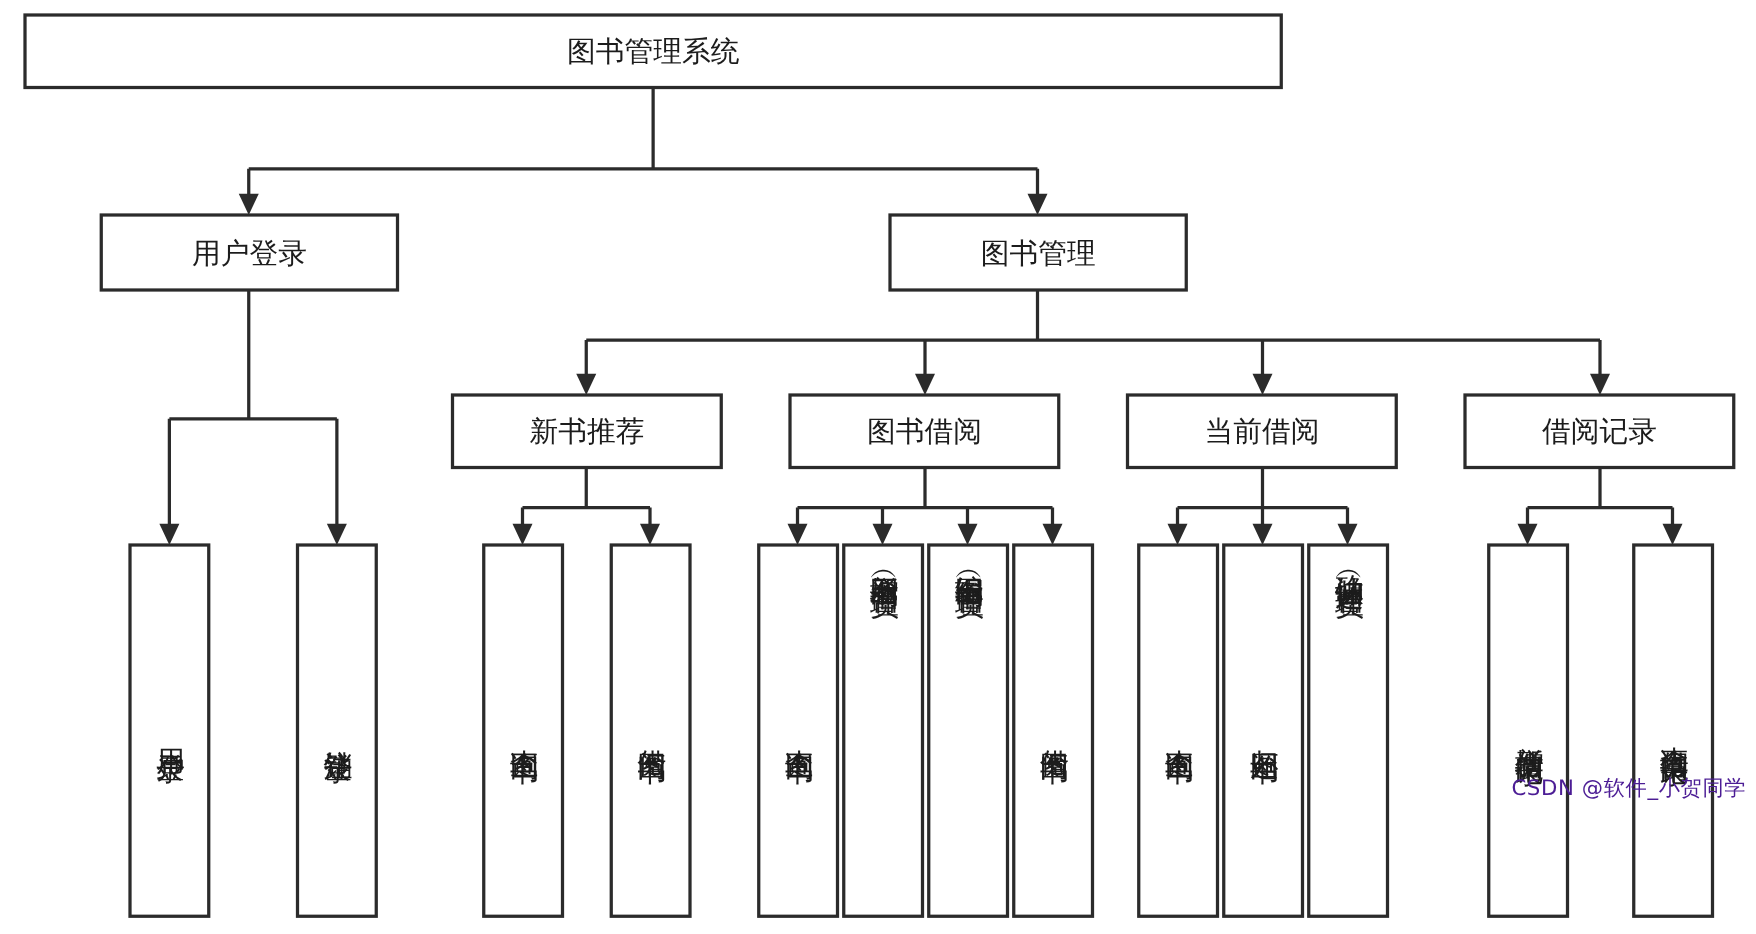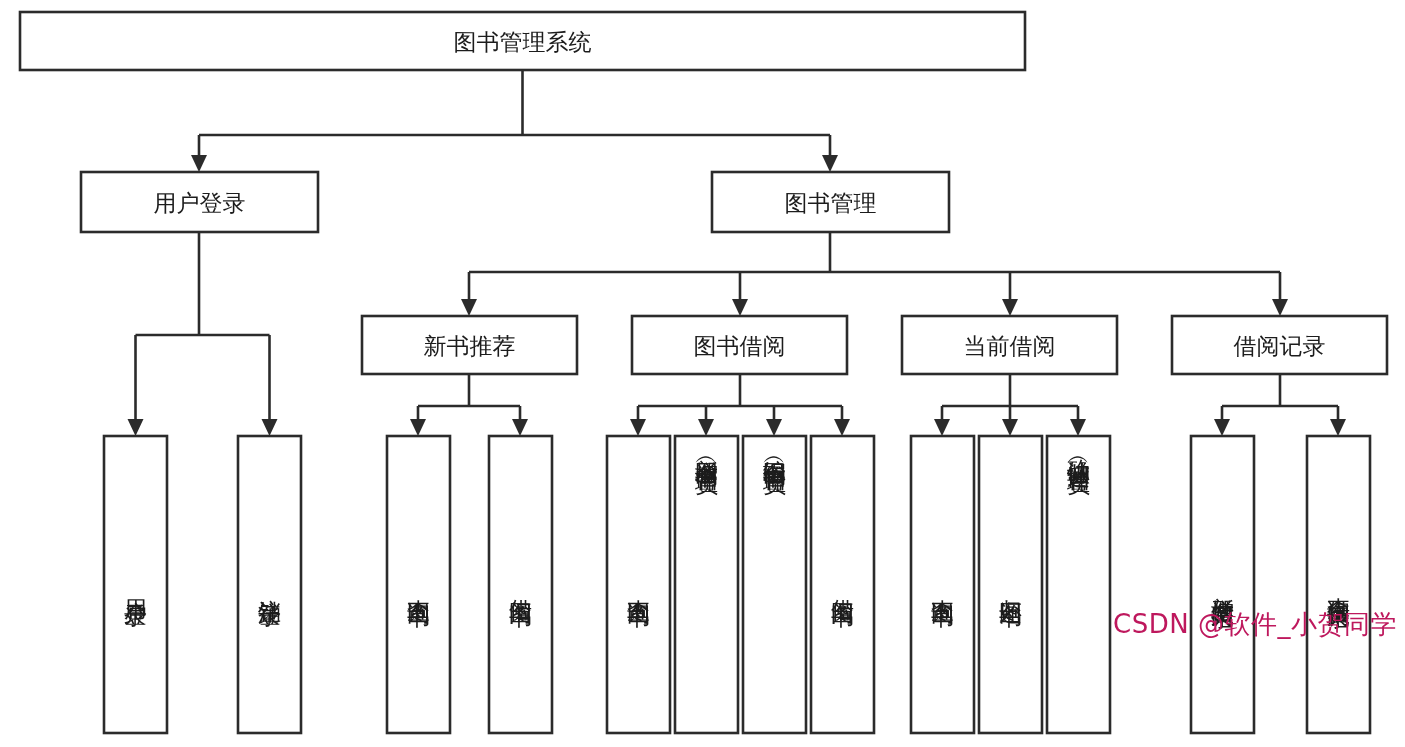--- a/index.html
+++ b/index.html
@@ -65,22 +65,22 @@
     line-height: 1.08;
     color: #1c1c1c;
     letter-spacing: 2px;
     white-space: nowrap;
   }
   .watermark {
     position: absolute;
     right: 8px;
     bottom: 4px;
     font-family: "DejaVu Sans", "Liberation Sans", sans-serif;
-    font-size: 26px;
-    color: #be185d;
+    font-size: 17px;
+    color: #4c1d95;
     letter-spacing: 0.5px;
     user-select: none;
     white-space: nowrap;
   }
 </style>
 </head>
 <body>
 
 <div id="diagram-root">
 

